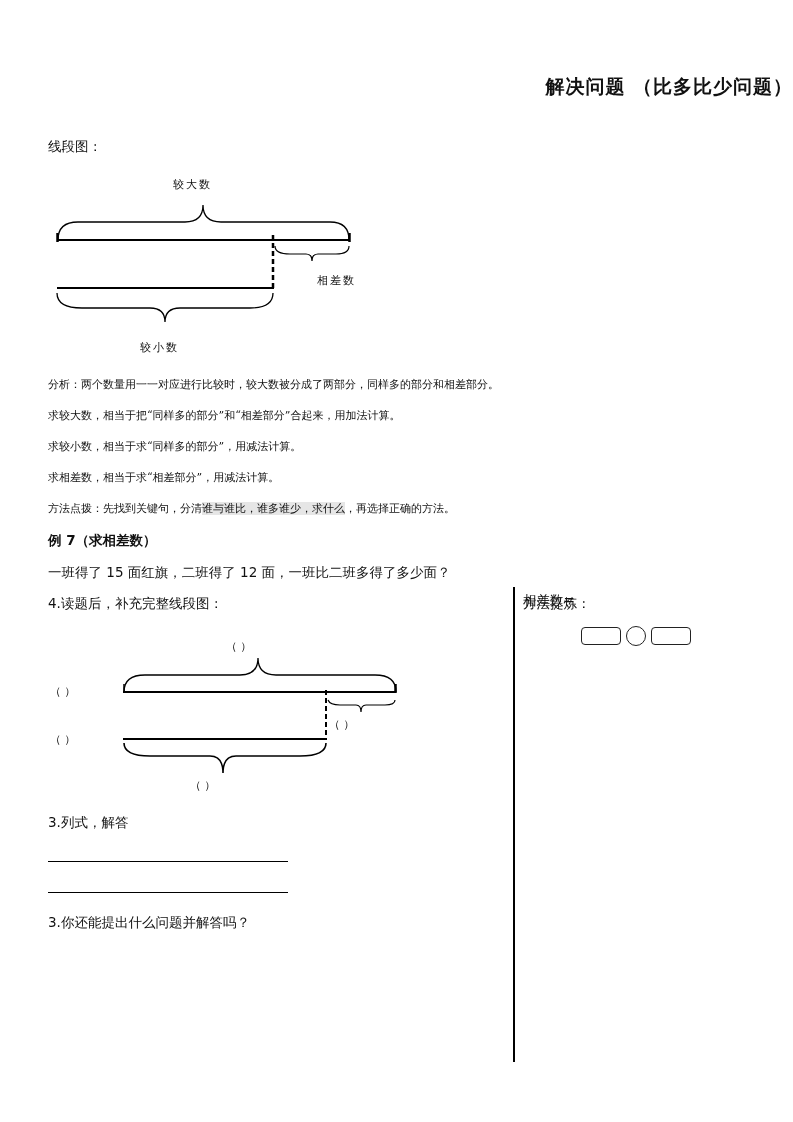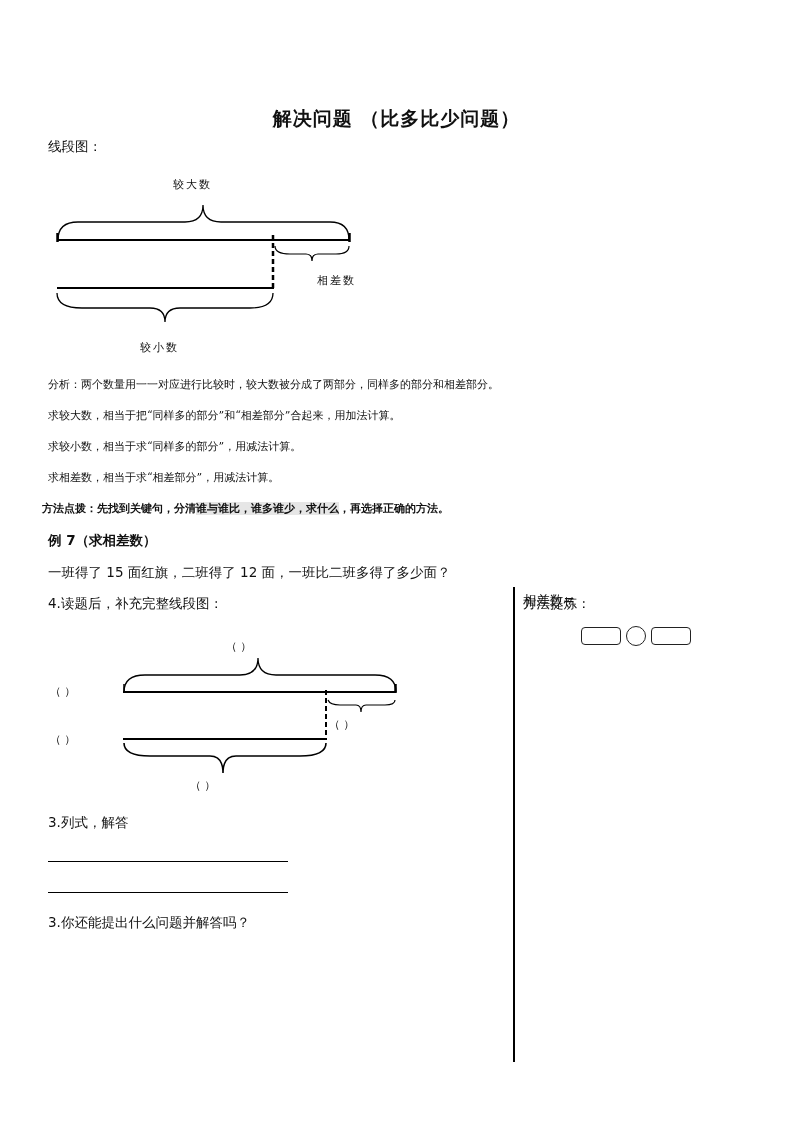--- a/index.html
+++ b/index.html
@@ -1,19 +1,19 @@
 <!DOCTYPE html>
 <html><head>
 <meta charset="utf-8">
 <style>
   html, body { margin:0; padding:0; background:#ffffff; }
   body { width:793px; height:1122px; position:relative; overflow:hidden;
          font-family:"DejaVu Sans", "Liberation Sans", sans-serif; color:#111; }
   .abs { position:absolute; white-space:nowrap; }
-  .title { left:0; width:793px; top:74px; text-align:center; font-size:19px; font-weight:bold; letter-spacing:1px;margin-top:32px; }
+  .title { left:0; width:793px; top:74px; text-align:right; font-size:19px; font-weight:bold; letter-spacing:1px; }
   .p { font-size:13.5px; }
   .serif-sm { font-family:"DejaVu Serif","Liberation Serif",serif; font-size:11px; }
   .hl { background:#e6e6e6; }
   .bold { font-weight:bold; }
   svg { position:absolute; left:0; top:0; }
   .vline { position:absolute; left:513px; top:587px; width:1.5px; height:475px; background:#000; }
   .ansline { position:absolute; left:48px; width:240px; height:1px; background:#000; }
   .box { position:absolute; border:1.3px solid #222; border-radius:4px; width:38px; height:16px; }
   .circle { position:absolute; border:1.3px solid #222; border-radius:50%; width:18px; height:18px; }
 </style>
@@ -42,21 +42,21 @@
 </svg>
 <div class="abs serif-sm" style="left:173px; top:177px; letter-spacing:2px;">较大数</div>
 <div class="abs serif-sm" style="left:289px; top:273px; letter-spacing:2px;margin-left:28px;">相差数</div>
 <div class="abs serif-sm" style="left:140px; top:340px; letter-spacing:2px;">较小数</div>
 
 <div class="abs serif-sm" style="left:48px; top:377px;">分析：两个数量用一一对应进行比较时，较大数被分成了两部分，同样多的部分和相差部分。</div>
 <div class="abs serif-sm" style="left:48px; top:408px;">求较大数，相当于把“同样多的部分”和“相差部分”合起来，用加法计算。</div>
 <div class="abs serif-sm" style="left:48px; top:439px;">求较小数，相当于求“同样多的部分”，用减法计算。</div>
 <div class="abs serif-sm" style="left:48px; top:470px;">求相差数，相当于求“相差部分”，用减法计算。</div>
 
-<div class="abs serif-sm" style="left:42px; top:501px;font-weight:bold;">
+<div class="abs serif-sm" style="left:48px; top:501px;">
   <span>方法点拨：先找到关键句，分清</span><span class="hl">谁与谁比，谁多谁少，求什么</span><span>，再选择正确的方法。</span>
 </div>
 
 <div class="abs p bold" style="left:48px; top:532px;">例 7（求相差数）</div>
 <div class="abs p" style="left:48px; top:564px;">一班得了 15 面红旗，二班得了 12 面，一班比二班多得了多少面？</div>
 
 <div class="vline"></div>
 
 <div class="abs p" style="left:48px; top:595px;">4.读题后，补充完整线段图：</div>
 

